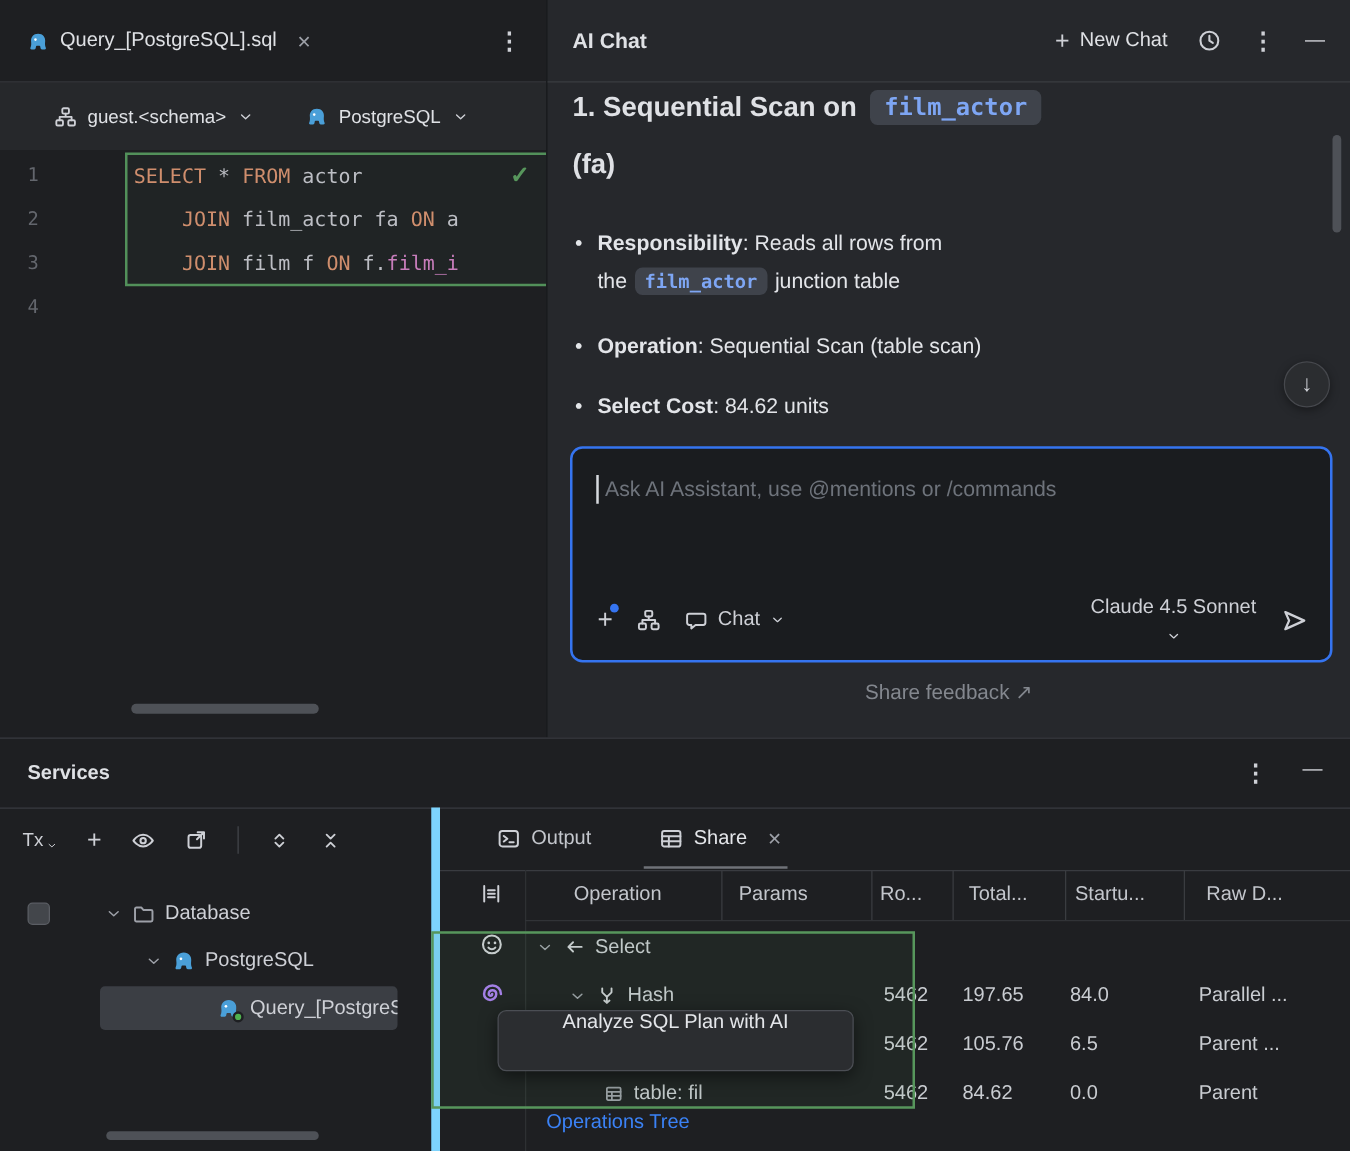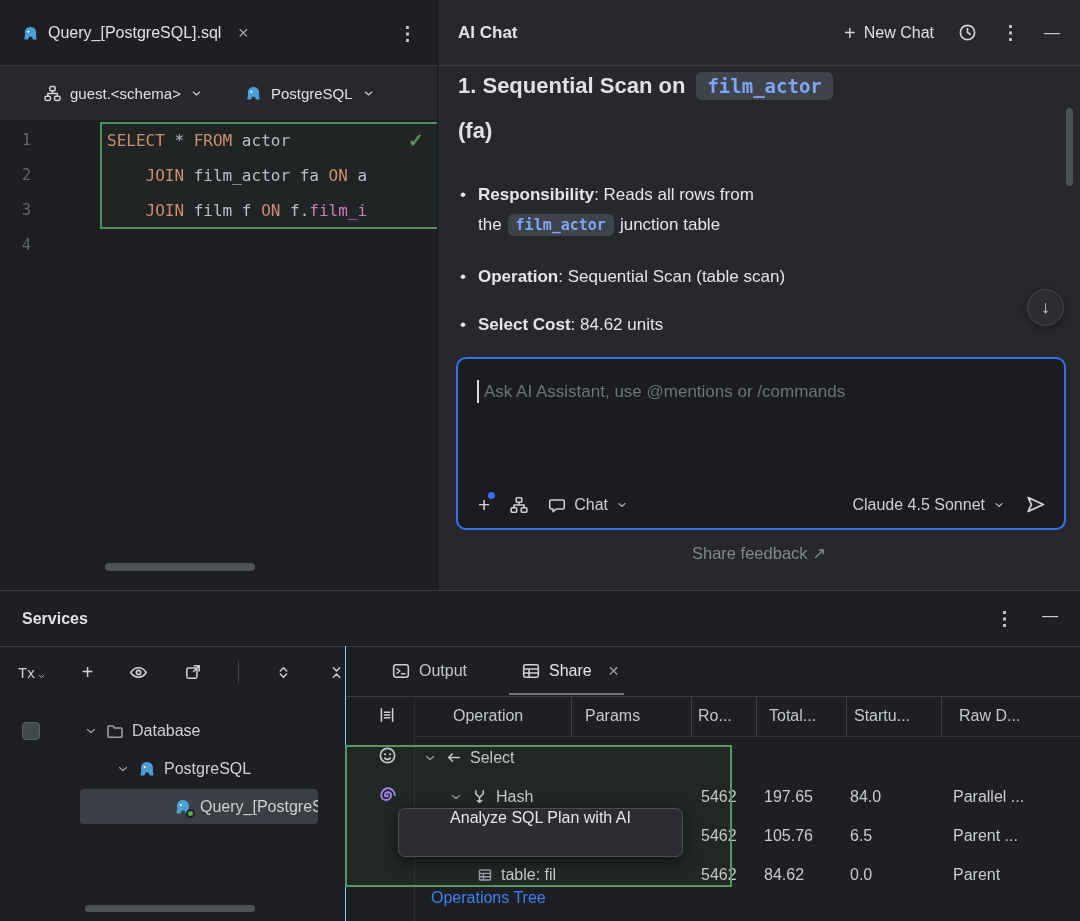--- a/index.html
+++ b/index.html
@@ -49,44 +49,44 @@
                  background:#2b2d30; border:1px solid #46484d; display:flex; align-items:center; justify-content:center;
                  font-size:18px; color:#ced0d6; box-shadow:0 2px 8px rgba(0,0,0,.4); cursor:pointer; }
   #ai-input { position:absolute; left:18px; top:357px; width:610px; height:173px;
               border:2px solid #3574f0; border-radius:10px; background:#1a1c1f; }
   #caret { position:absolute; left:19px; top:21px; width:2px; height:23px; background:#d6d9de; }
   #ph { position:absolute; left:26px; top:23px; font-size:17px; color:#6e737b; }
   #input-controls { position:absolute; left:20px; right:18px; bottom:13px; display:flex; align-items:center; gap:20px; }
   .ctl { display:flex; align-items:center; gap:8px; font-size:16px; color:#ced0d6; cursor:pointer; }
   #plus-ctx { position:relative; font-size:21px; color:#ced0d6; line-height:18px; }
   #plus-dot { position:absolute; right:-5px; top:-4px; width:7px; height:7px; border-radius:50%; background:#3574f0; }
-  #model { margin-left:auto; }
+  #model { margin-left:auto;flex-direction:column; }
   #feedback { position:absolute; left:0; top:544px; width:100%; text-align:center; font-size:16.5px; color:#83878e; cursor:pointer; }
 
   
   #services { left:0; top:590px; width:1080px; height:331px; border-top:1px solid #393b40; background:#1e1f22; }
   #svc-title { position:absolute; left:22px; top:0; line-height:55px; font-size:16px; font-weight:700; }
   #svc-kebab { position:absolute; right:66px; top:16px; }
   #svc-min { position:absolute; right:22px; top:16px; color:#ced0d6; }
   #svc-div { position:absolute; left:0; top:55px; right:0; height:1px; background:#393b40; }
-  #svc-toolbar { position:absolute; left:18px; top:55px; height:52px; width:327px; display:flex; align-items:center; gap:36px; }
+  #svc-toolbar { position:absolute; left:18px; top:55px; height:52px; width:327px; display:flex; align-items:center; gap:24px; }
   .tbicon { display:flex; align-items:center; justify-content:center; cursor:pointer; }
   #tx { display:flex; align-items:flex-end; gap:2px; font-size:15px; color:#ced0d6; cursor:pointer; }
   .vsep { width:1px; height:22px; background:#43464b; }
   #svc-check { position:absolute; left:22px; top:131px; width:18px; height:18px; border-radius:4px;
                background:#43464b; border:1px solid #5b5e64; cursor:pointer; }
   .trow { position:absolute; height:38px; display:flex; align-items:center; gap:8px; font-size:16px; color:#ced0d6; cursor:pointer; }
   #tr3-bg { position:absolute; left:80px; top:198px; width:238px; height:35px; background:#3b3e44; border-radius:4px; }
   #tr3 { left:174px; top:197px; max-width:144px; overflow:hidden; white-space:nowrap; }
   .rel { position:relative; }
   #run-dot { position:absolute; right:-3px; bottom:-2px; width:9px; height:9px; border-radius:50%;
              background:#4fb24f; border:2px solid #1e1f22; }
 
   
-  #plan { position:absolute; left:345px; top:55px; width:735px; height:276px; border-left:1px solid #7dd3fc; }
+  #plan { position:absolute; left:345px; top:55px; width:735px; height:276px; border-left:7px solid #7dd3fc; }
   .ptab { position:absolute; top:0; height:50px; display:flex; align-items:center; gap:9px; font-size:16px; color:#c3c6cc; cursor:pointer; }
   #tab-output { left:46px; } #tab-plan { left:176px; color:#e4e6ea; }
   #plan-underline { position:absolute; left:163px; top:47px; width:115px; height:2px; background:#6f7278; }
   #ptabs-div { position:absolute; left:0; top:50px; right:0; height:1px; background:#393b40; }
   #strip-div { position:absolute; left:68px; top:50px; bottom:0; width:1px; background:#2e3033; }
   .strip-icon { position:absolute; left:30px; width:22px; height:22px; display:flex; align-items:center; justify-content:center; cursor:pointer; }
   .pcol { position:absolute; top:50px; height:40px; line-height:40px; font-size:16px; color:#c3c6cc; cursor:pointer; }
   .colsep { position:absolute; top:50px; height:40px; width:1px; background:#3a3c40; }
   #phead-div { position:absolute; left:68px; top:90px; right:0; height:1px; background:#313337; }
   .prow { position:absolute; left:68px; right:0; height:39px; cursor:pointer; }

